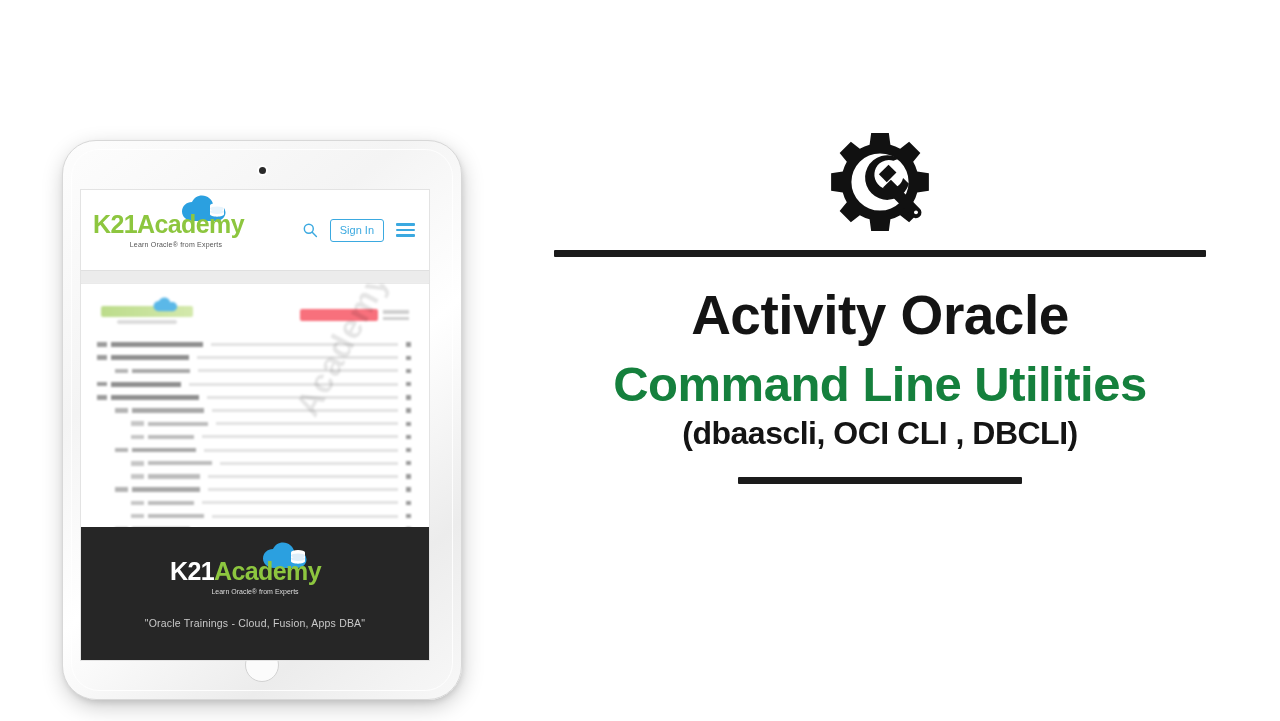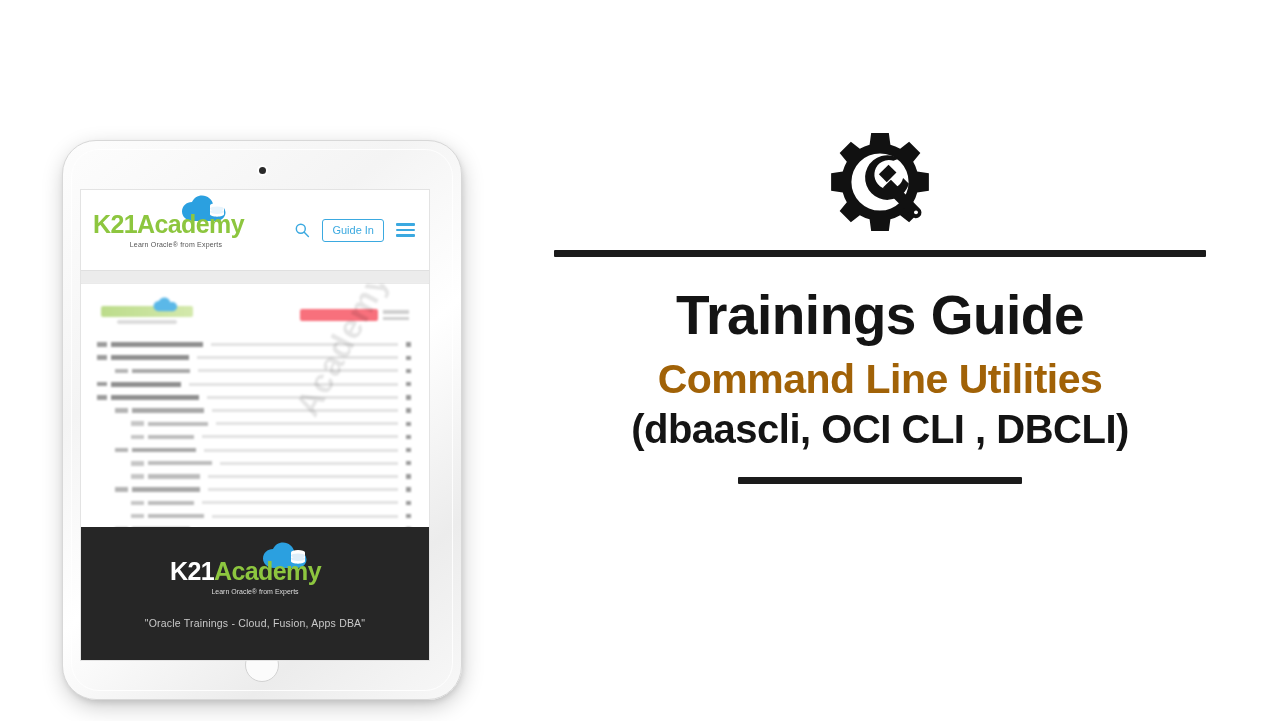--- a/index.html
+++ b/index.html
@@ -134,25 +134,25 @@
     position:absolute; left:520px; top:130px; width:720px; height:420px;
     display:flex; flex-direction:column; align-items:center;
   }
   .gear-icon { width:112px; height:104px; display:block; }
   .rule-top { width:652px; height:7px; background:#1b1b1b; margin-top:16px; border-radius:1px; }
   .title-main {
     font-size:55px; font-weight:700; color:#141414; line-height:1.05;
     margin-top:30px; letter-spacing:-0.5px; white-space:nowrap;
   }
   .title-sub {
-    font-size:41px; font-weight:700; color:#a16207; line-height:1.12;
+    font-size:49px; font-weight:700; color:#15803d; line-height:1.12;
     margin-top:12px; letter-spacing:-0.5px; white-space:nowrap; text-align:center;
   }
   .title-sub2 {
-    font-size:40px; font-weight:700; color:#141414; line-height:1.12;
+    font-size:32px; font-weight:700; color:#141414; line-height:1.12;
     margin-top:4px; letter-spacing:-0.5px; white-space:nowrap; text-align:center;
   }
   .rule-bottom { width:284px; height:7px; background:#1b1b1b; margin-top:26px; border-radius:1px; }
 </style>
 </head>
 <body>
 
 <div class="canvas">
 
   <div class="tablet-wrap">
@@ -174,21 +174,21 @@
               <ellipse cx="36" cy="16.8" rx="7" ry="2.2" fill="#e8f4fc"></ellipse>
             </svg>
             <div class="logo-word"><span class="logo-k21">K21</span><span class="logo-academy">Academy</span></div>
             <div class="logo-tag">Learn Oracle® from Experts</div>
           </div>
           <div class="header-actions">
             <svg class="search-icon" viewBox="0 0 20 20">
               <circle cx="8.5" cy="8.5" r="5.6" fill="none" stroke="#3ba9e0" stroke-width="1.8"></circle>
               <line x1="12.8" y1="12.8" x2="18" y2="18" stroke="#3ba9e0" stroke-width="1.8" stroke-linecap="round"></line>
             </svg>
-            <div class="signin-btn">Guide In</div>
+            <div class="signin-btn">Sign In</div>
             <div class="hamburger">
                 <span></span>
                 <span></span>
                 <span></span>
               </div>
           </div>
         </div>
 
         <div class="header-sep"></div>
 
@@ -325,19 +325,19 @@
 
   <div class="right-panel">
     <svg class="gear-icon" viewBox="0 0 100 100">
       <path fill="#111111" fill-rule="evenodd" d="M50 3 L58.5 3 L60 14.2 a36.5 36.5 0 0 1 9.4 3.9 L78 11.2 L88.8 22 L81.9 30.6 a36.5 36.5 0 0 1 3.9 9.4 L97 41.5 L97 58.5 L85.8 60 a36.5 36.5 0 0 1-3.9 9.4 L88.8 78 L78 88.8 L69.4 81.9 a36.5 36.5 0 0 1-9.4 3.9 L58.5 97 L41.5 97 L40 85.8 a36.5 36.5 0 0 1-9.4-3.9 L22 88.8 L11.2 78 L18.1 69.4 a36.5 36.5 0 0 1-3.9-9.4 L3 58.5 L3 41.5 L14.2 40 a36.5 36.5 0 0 1 3.9-9.4 L11.2 22 L22 11.2 L30.6 18.1 a36.5 36.5 0 0 1 9.4-3.9 L41.5 3 Z M50 22.5 a27.5 27.5 0 1 0 0 55 a27.5 27.5 0 0 0 0-55 Z"></path>
       <path fill="#111111" d="M68.6 27.5 a21.5 21.5 0 1 0 9.2 24.2 l-5.6-5.6 a14 14 0 1 1-9.3-16.6 Z"></path>
       <path fill="#111111" d="M58.2 33.3 l7.6 7.6 l-9.3 9.3 l-7.6-7.6 Z"></path>
       <path fill="#111111" d="M60.5 47.8 l27.4 27.4 a5.4 5.4 0 1 1-7.6 7.6 L52.9 55.4 Z"></path>
       <circle cx="84.6" cy="79.2" r="1.9" fill="#ffffff"></circle>
     </svg>
     <div class="rule-top"></div>
-    <div class="title-main">Trainings Guide</div>
+    <div class="title-main">Activity Oracle</div>
     <div class="title-sub">Command Line Utilities</div>
     <div class="title-sub2">(dbaascli, OCI CLI , DBCLI)</div>
     <div class="rule-bottom"></div>
   </div>
 
 </div>
 
 </body></html>

